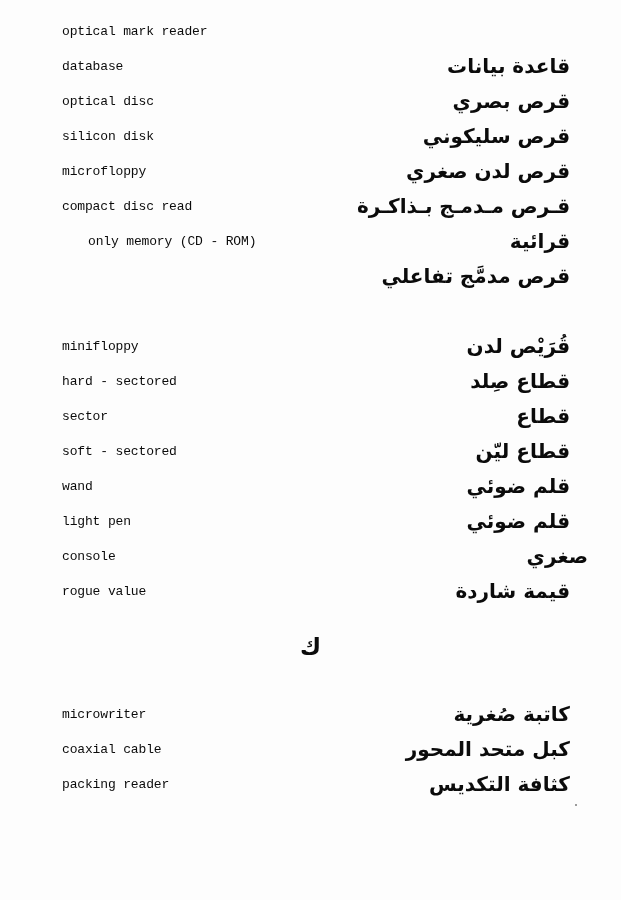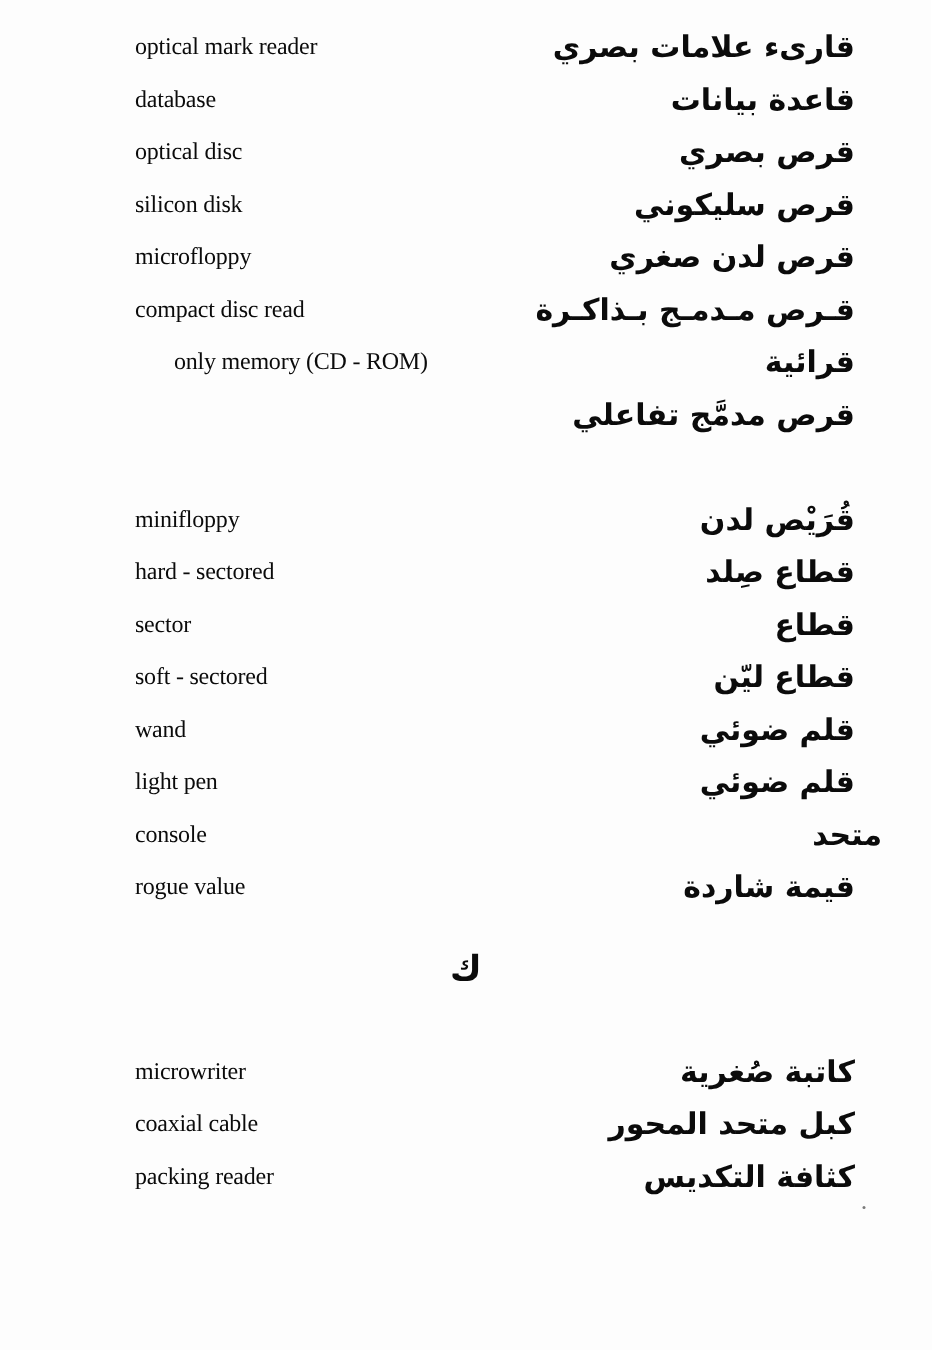--- a/index.html
+++ b/index.html
@@ -49,27 +49,26 @@
   .ar-col {
     position: absolute;
     right: 51px;
     top: 0;
     width: 300px;
     text-align: right;
     direction: rtl;
   }
 
   .en-line {
-    font-family: Liberation Serif, serif;
-    font-size: 16px;
+    font-family: Liberation Mono, monospace;
+    font-size: 13px;
     line-height: 35px;
     letter-spacing: -0.15px;
     white-space: nowrap;
     color: #0b0b0b;
-    margin-left: 28px;
   }
   .en-line.indent {
     padding-left: 26px;
   }
 
   .ar-line {
     font-family: "DejaVu Sans", sans-serif;
     font-size: 20px;
     line-height: 35px;
     font-weight: 700;
@@ -114,23 +113,20 @@
 
 <div class="page">
 
   <div class="glossary">
 
     <div id="entries-before">
         <div class="entry" style="height: 35px;">
           <div class="en-col">
             <div class="en-line">optical mark reader</div>
           </div>
-          <div class="ar-col">
-            <div class="ar-line">قارىء علامات بصري</div>
-          </div>
         </div>
         <div class="entry" style="height: 35px;">
           <div class="en-col">
             <div class="en-line">database</div>
           </div>
           <div class="ar-col">
             <div class="ar-line">قاعدة بيانات</div>
           </div>
         </div>
         <div class="entry" style="height: 35px;">
@@ -219,21 +215,21 @@
           </div>
           <div class="ar-col">
             <div class="ar-line">قلم ضوئي</div>
           </div>
         </div>
         <div class="entry" style="height: 35px; padding-left: 18px;">
           <div class="en-col">
             <div class="en-line">console</div>
           </div>
           <div class="ar-col">
-            <div class="ar-line">متحد</div>
+            <div class="ar-line">صغري</div>
           </div>
         </div>
         <div class="entry" style="height: 35px;">
           <div class="en-col">
             <div class="en-line">rogue value</div>
           </div>
           <div class="ar-col">
             <div class="ar-line">قيمة شاردة</div>
           </div>
         </div>

